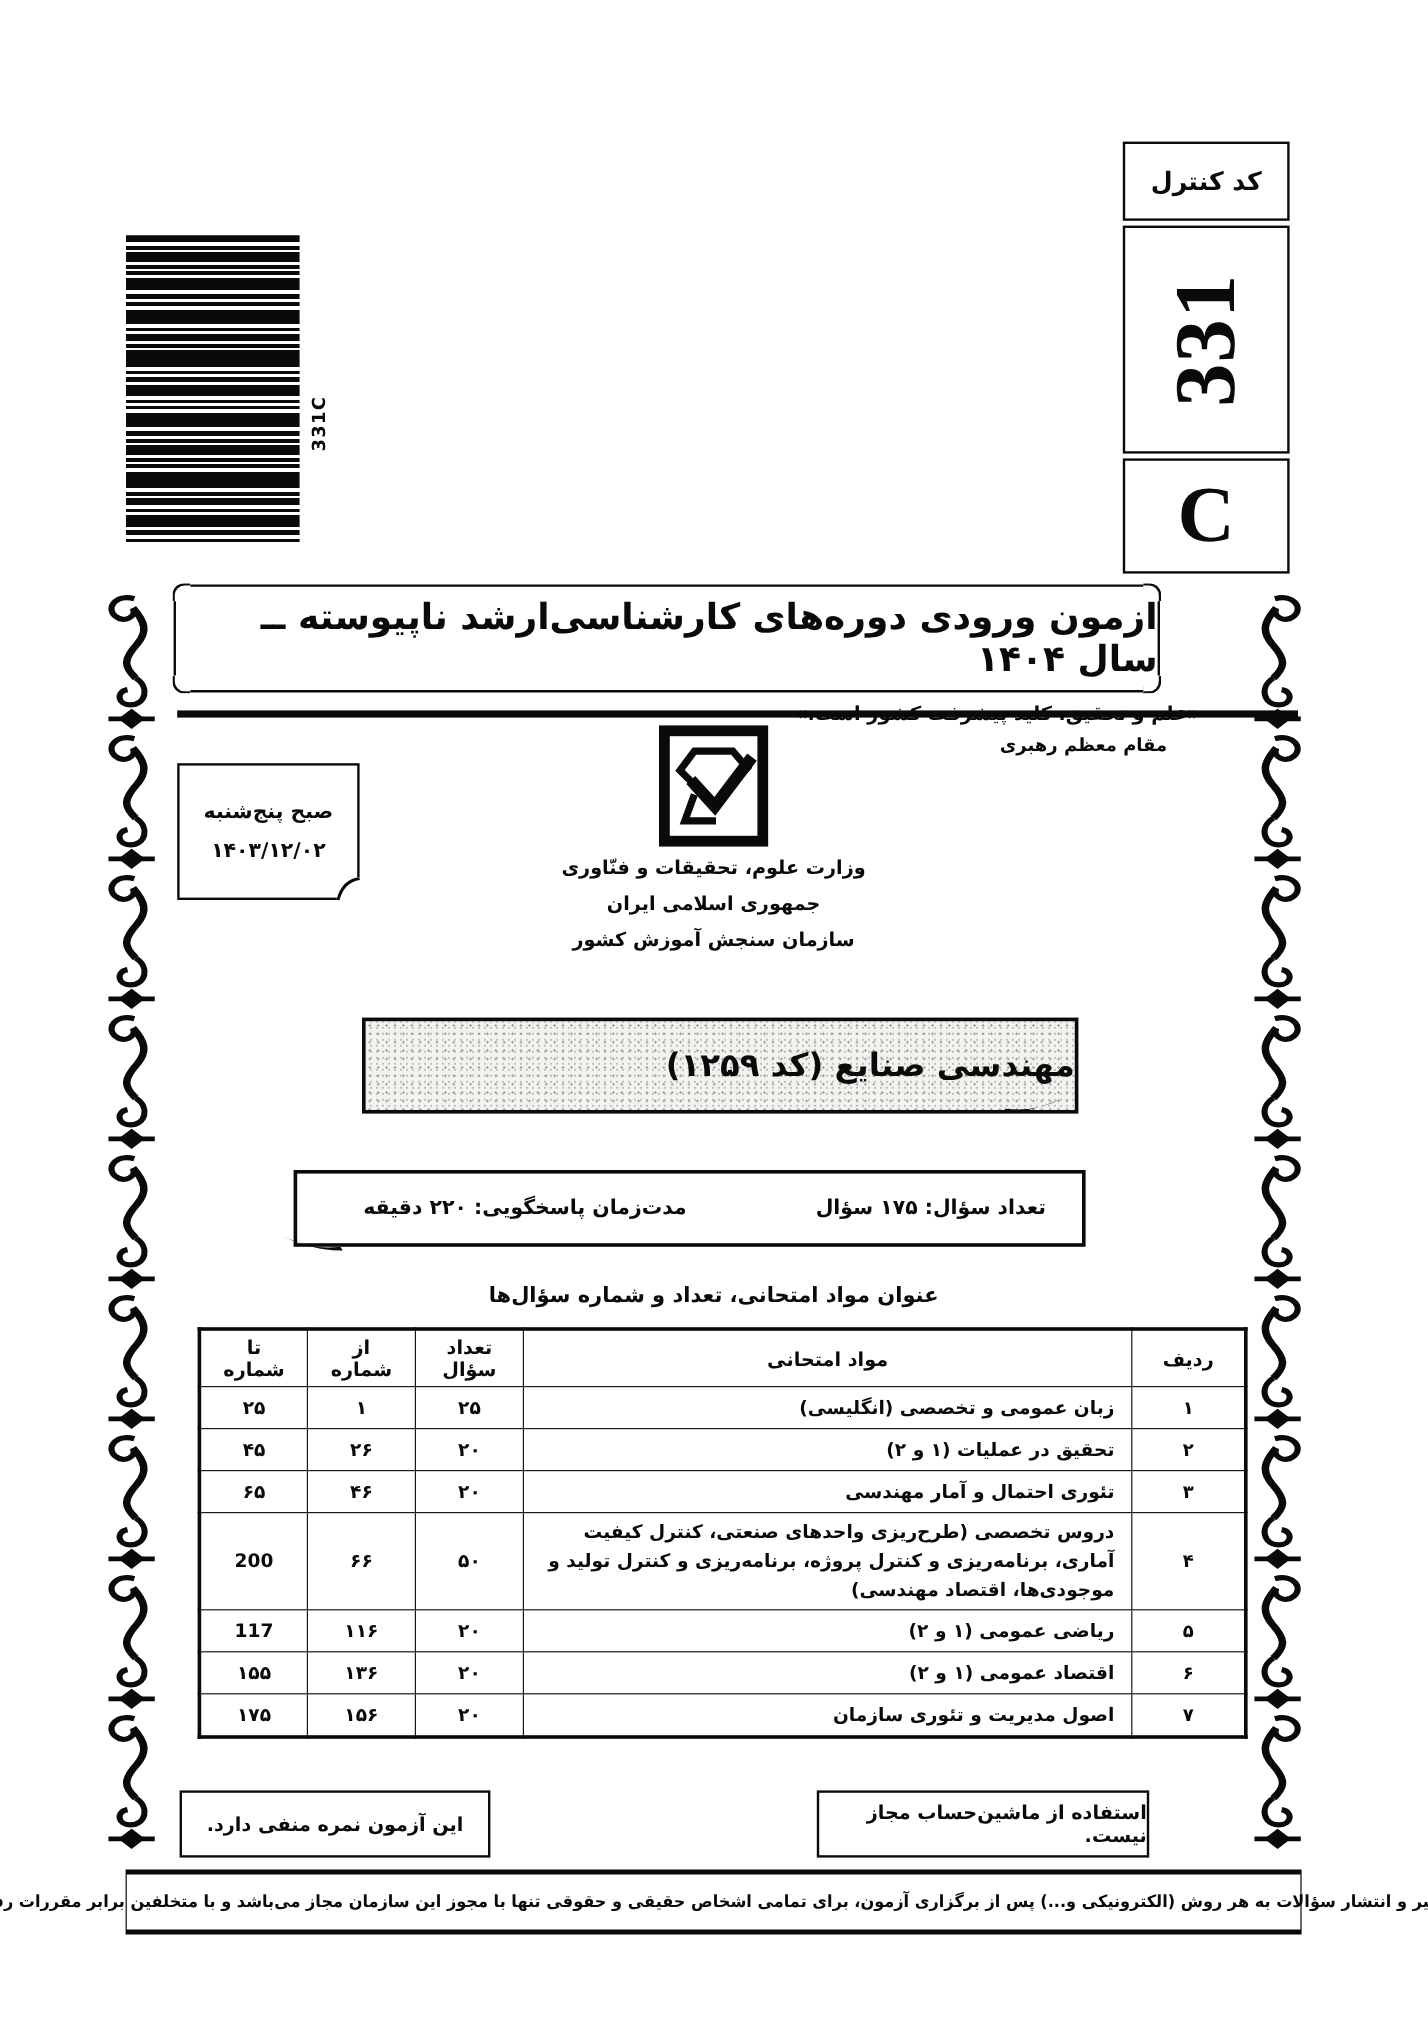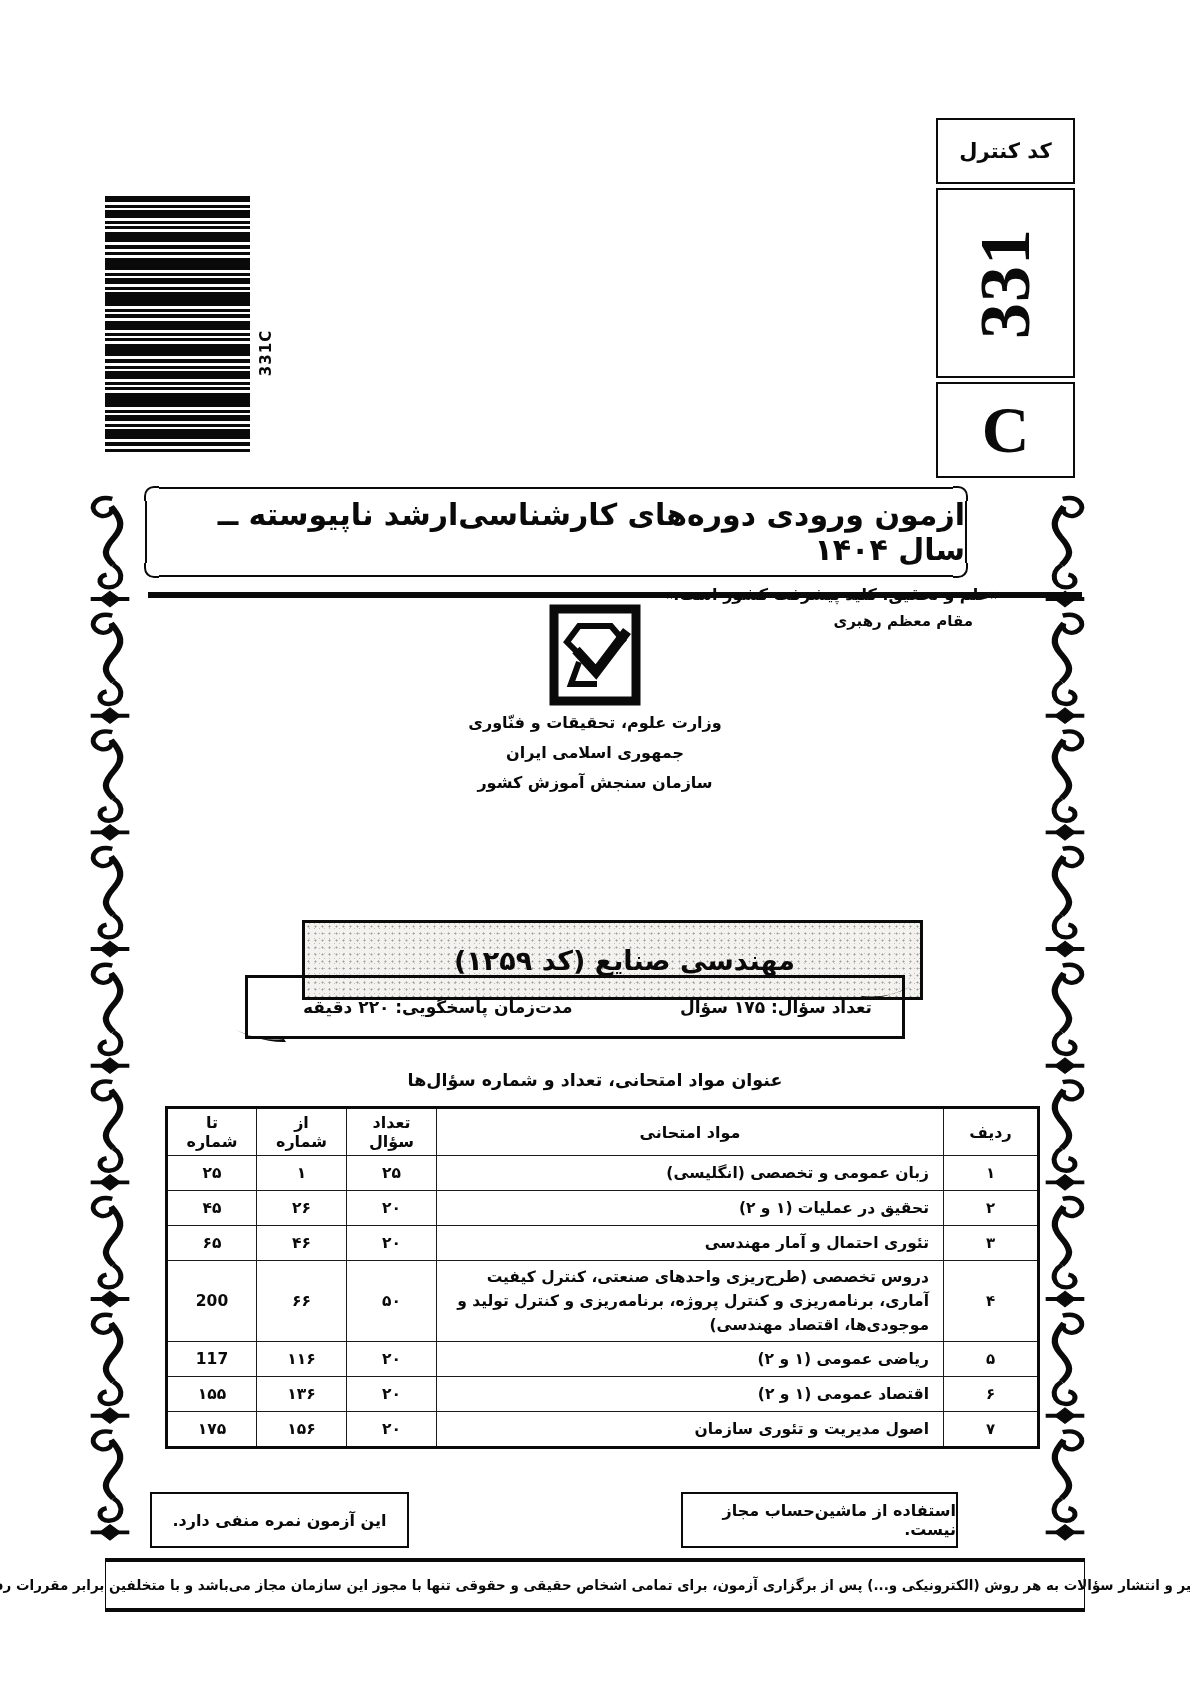--- a/index.html
+++ b/index.html
@@ -45,25 +45,25 @@
   .session-box .l1{font-size:17px;font-weight:bold;}
   .session-box .l2{font-size:17px;font-weight:bold;direction:ltr;}
   .fold{position:absolute;right:-3px;bottom:-3px;width:20px;height:20px;background:#fff;}
   .fold svg{display:block;}
 
   .emblem-box{left:0;right:0;top:604px;display:flex;justify-content:center;}
   .org-block{left:0;right:0;top:708px;text-align:center;}
   .org-block div{font-size:16px;font-weight:bold;line-height:30px;}
 
   
-  .subject-box{left:302px;top:920px;width:591px;height:74px;border:3px solid #0a0a0a;
-    display:flex;align-items:center;justify-content:center;
+  .subject-box{left:302px;top:848px;width:591px;height:74px;border:3px solid #0a0a0a;
+    display:flex;align-items:center;
     background-color:#f4f2ee;
     background-image:radial-gradient(#9a9a9a 0.9px, transparent 1.1px),radial-gradient(#c4c0ba 0.8px, transparent 1px);
-    background-size:7px 7px,5px 5px;background-position:0 0,2px 3px;padding-left:24px;}
+    background-size:7px 7px,5px 5px;background-position:0 0,2px 3px;}
   .subject-title{font-size:27px;font-weight:bold;}
   .swoosh{position:absolute;}
 
   
   .info-box{left:245px;top:975px;width:660px;height:64px;border:3px solid #0a0a0a;
     display:flex;align-items:center;justify-content:space-between;padding:0 30px 0 55px;box-sizing:border-box;}
   .info-box .txt{font-size:17px;font-weight:bold;}
 
   
   .table-caption{left:0;right:0;top:1070px;text-align:center;font-size:17.5px;font-weight:bold;}
@@ -156,20 +156,29 @@
     <span class="corner br"></span>
     <span class="banner-title">آزمون ورودی دوره‌های کارشناسی‌ارشد ناپیوسته ــ سال ۱۴۰۴</span>
   </div>
   <div class="abs banner-rule"></div>
 
   <div class="abs quote-block">
     <div class="quote-text">«علم و تحقیق، کلید پیشرفت کشور است.»</div>
     <div class="quote-attr">مقام معظم رهبری</div>
   </div>
 
+  <div class="abs session-box">
+    <span class="l1">صبح پنج‌شنبه</span>
+    <span class="l2">۱۴۰۳/۱۲/۰۲</span>
+    <span class="fold">
+      <svg width="20" height="20" viewBox="0 0 20 20">
+          <path d="M19 1 Q 5 3 1 19" fill="#fff" stroke="#0a0a0a" stroke-width="2.5"></path>
+        </svg>
+    </span>
+  </div>
 
   <div class="abs emblem-box">
     <svg width="92" height="102" viewBox="0 0 92 102" aria-hidden="true">
       <rect x="5" y="5" width="82" height="92" fill="none" stroke="#0a0a0a" stroke-width="9"></rect>
       <path d="M30 22 L62 22 L74 36 L46 66 L18 38 Z" fill="none" stroke="#0a0a0a" stroke-width="6"></path>
       <path d="M27 46 L47 68 L78 27" fill="none" stroke="#0a0a0a" stroke-width="10"></path>
       <path d="M30 58 L22 80 L48 80" fill="none" stroke="#0a0a0a" stroke-width="6"></path>
     </svg>
   </div>
 

